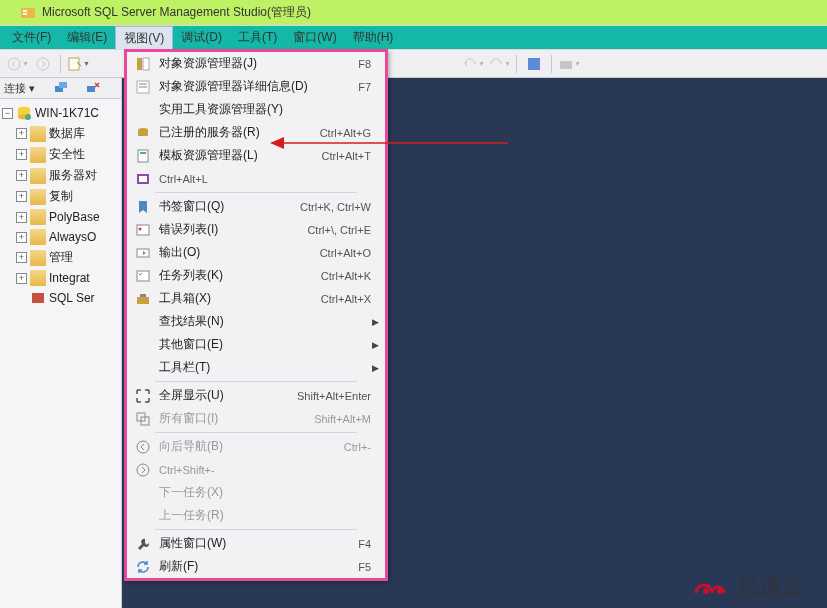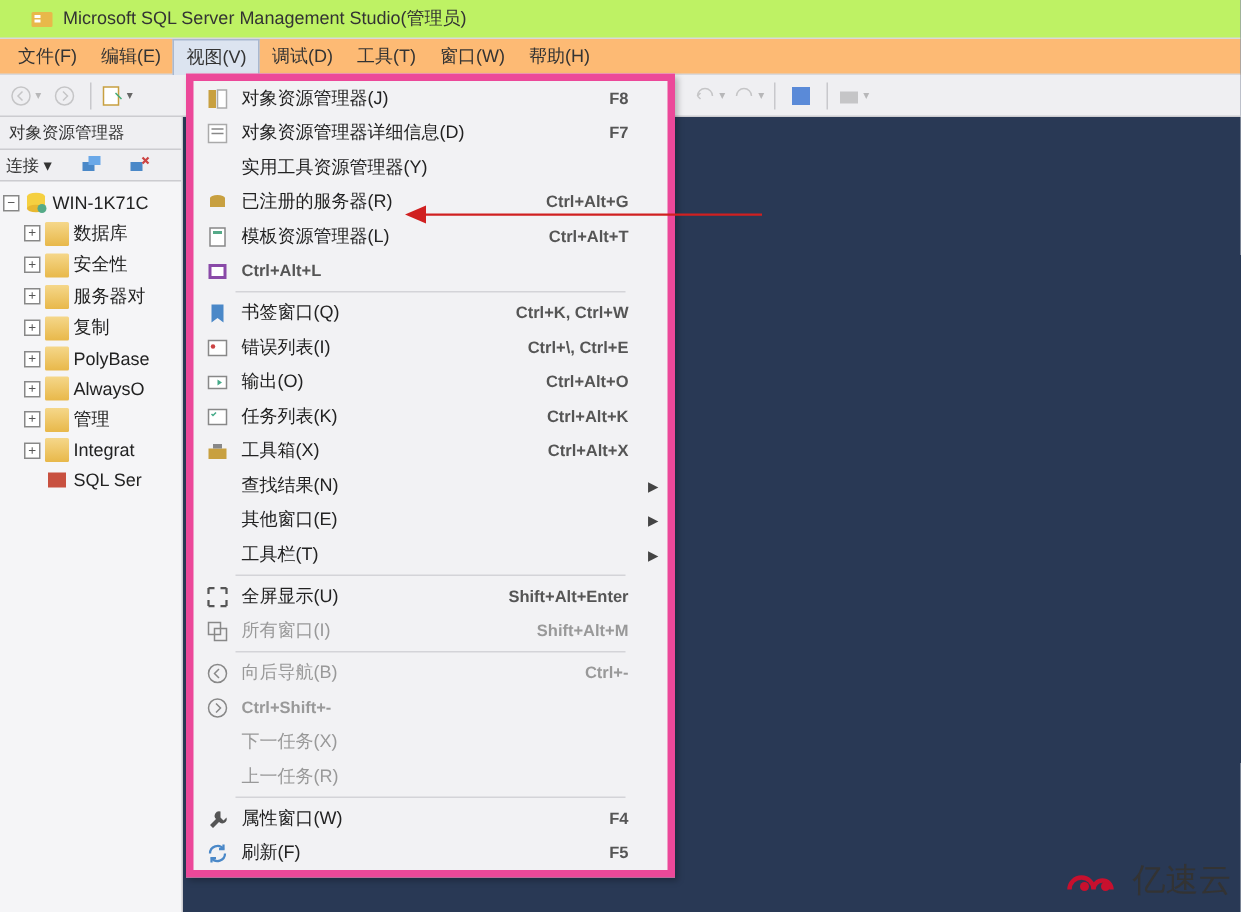--- a/index.html
+++ b/index.html
@@ -2,21 +2,21 @@
 <html><head>
   <meta charset="utf-8">
   <style>
     * { margin: 0; padding: 0; box-sizing: border-box; font-family: "Microsoft YaHei", "Segoe UI", sans-serif; font-size: 12px; }
     body { background: #fff; width: 827px; height: 608px; overflow: hidden; position: relative; }
     
     .title-bar { height: 26px; background: #bef264; display: flex; align-items: center; padding: 0 20px; border-bottom: 1px solid #d8d8dc; }
     .title-bar .logo { width: 16px; height: 16px; margin-right: 6px; }
     .title-bar .title { color: #333; }
     
-    .menu-bar { height: 24px; background: #fdba74; display: flex; align-items: center; padding: 0 4px; border-bottom: 1px solid #d8d8dc; }
+    .menu-bar { height: 24px; background: #14b8a6; display: flex; align-items: center; padding: 0 4px; border-bottom: 1px solid #d8d8dc; }
     .menu-item { padding: 3px 8px; cursor: pointer; color: #333; }
     .menu-item.active { background: #dce4f0; border: 1px solid #a8b8d0; border-bottom: none; }
     
     .toolbar { height: 28px; background: #efeff2; display: flex; align-items: center; padding: 0 6px; gap: 4px; border-bottom: 1px solid #ccccd0; }
     .tool-btn { width: 22px; height: 22px; display: flex; align-items: center; justify-content: center; cursor: pointer; }
     .tool-btn.disabled { opacity: 0.4; }
     .dropdown-arrow { font-size: 8px; color: #666; margin-left: 1px; }
     .sep { width: 1px; height: 18px; background: #c8c8cc; margin: 0 2px; }
     
     .main { display: flex; height: calc(100% - 78px); }
@@ -29,34 +29,34 @@
     .tree-node { display: flex; align-items: center; padding: 2px 0; white-space: nowrap; }
     .expander { width: 11px; height: 11px; border: 1px solid #888; display: inline-flex; align-items: center; justify-content: center; font-size: 9px; line-height: 1; margin-right: 3px; cursor: pointer; background: #fff; color: #555; }
     .node-icon { width: 16px; height: 16px; margin-right: 3px; flex-shrink: 0; }
     .folder { background: linear-gradient(#f5d78a,#e8b84a); border-radius: 1px; }
     .node-text { color: #222; font-size: 12px; }
     .indent-1 { padding-left: 14px; }
     .indent-2 { padding-left: 28px; }
     
     .content { flex: 1; background: #293955; position: relative; }
     
-    .dropdown-menu { position: absolute; top: 49px; left: 124px; width: 326px; background: #f2f2f4; border: 5px solid #ec4899; box-shadow: 2px 2px 4px rgba(0,0,0,0.25); z-index: 10; }
+    .dropdown-menu { position: absolute; top: 49px; left: 124px; width: 264px; background: #f2f2f4; border: 3px solid #ec4899; box-shadow: 2px 2px 4px rgba(0,0,0,0.25); z-index: 10; }
     .dropdown-menu .item { display: flex; align-items: center; height: 23px; padding: 0 6px; cursor: pointer; position: relative; }
     .dropdown-menu .item.disabled { color: #999; cursor: default; }
     .dropdown-menu .icon-slot { width: 20px; height: 16px; display: flex; align-items: center; justify-content: center; margin-right: 6px; }
     .dropdown-menu .label { flex: 1; color: #222; }
     .dropdown-menu .item.disabled .label { color: #999; }
-    .dropdown-menu .shortcut { color: #555; font-size: 11px; margin-right: 20px; font-weight: bold; }
+    .dropdown-menu .shortcut { color: #555; font-size: 11px; margin-right: 8px; }
     .dropdown-menu .item.disabled .shortcut { color: #999; }
     .dropdown-menu .submenu-arrow { position: absolute; right: 6px; font-size: 9px; color: #444; }
     .dropdown-menu .menu-sep { height: 1px; background: #d4d4d8; margin: 2px 28px 2px 28px; }
     
     .annotation-arrow { position: absolute; top: 133px; left: 270px; width: 240px; height: 20px; z-index: 20; pointer-events: none; }
     
-    .watermark { position: absolute; right: 6px; bottom: 6px; display: flex; align-items: center; gap: 6px; z-index: 30; }
+    .watermark { position: absolute; right: 23px; bottom: 6px; display: flex; align-items: center; gap: 6px; z-index: 30; }
     .watermark-text { font-size: 22px; color: #333; font-weight: 400; }
     .watermark-logo { width: 44px; height: 28px; }
     
     .svg-icon { width: 16px; height: 16px; }
   </style>
 </head>
 <body>
 
 <div class="title-bar">
   <svg class="logo" viewBox="0 0 16 16">
@@ -96,21 +96,20 @@
       <svg class="svg-icon" viewBox="0 0 16 16">
         <rect x="2" y="2" width="10" height="12" fill="#fff" stroke="#c8a040"></rect>
         <path d="M10 6l4 4" stroke="#4a7"></path>
       </svg>
       <span class="dropdown-arrow">▾</span>
     </div>
 </div>
 
 <div class="main">
   <div class="sidebar">
-    <div class="sidebar-header">对象资源管理器</div>
     <div class="sidebar-toolbar">
       <span class="lbl">连接 ▾</span>
       <svg class="svg-icon" viewBox="0 0 16 16">
           <rect x="2" y="6" width="8" height="6" fill="#4a88c8"></rect>
           <rect x="6" y="2" width="8" height="6" fill="#6aa8e8"></rect>
         </svg>
       <svg class="svg-icon" viewBox="0 0 16 16">
           <rect x="2" y="6" width="8" height="6" fill="#4a88c8"></rect>
           <path d="M10 3l4 4M14 3l-4 4" stroke="#c44" stroke-width="1.5"></path>
         </svg>

